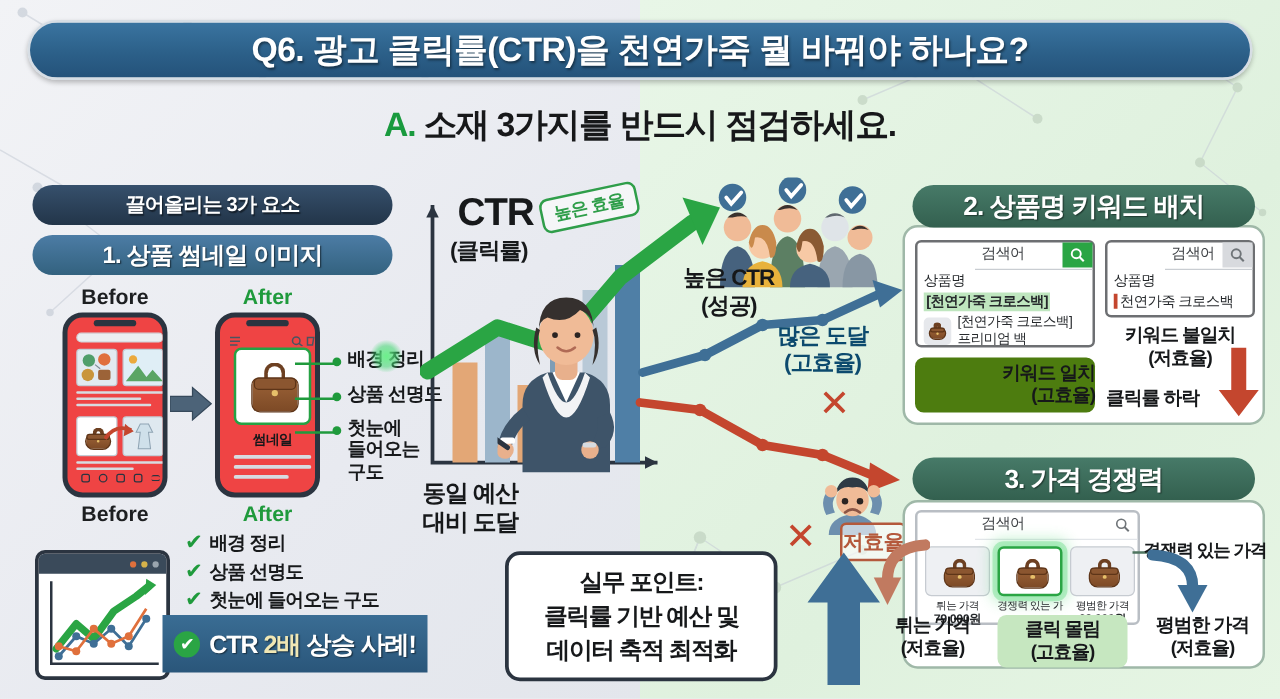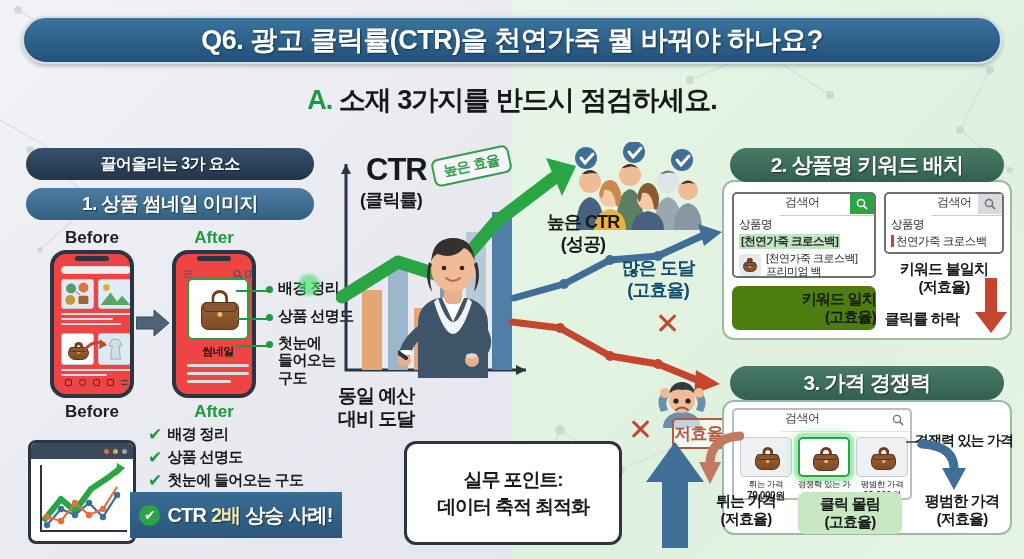--- a/index.html
+++ b/index.html
@@ -571,20 +571,21 @@
   </svg>
 
   <div class="stamp-lo">저효율</div>
 
   <svg style="position:absolute;left:644px;top:440px;" width="62" height="108" viewBox="0 0 62 108">
     <path d="M31 2 L60 42 L44 42 L44 108 L18 108 L18 42 L2 42 Z" fill="#3f6f96"></path>
   </svg>
 
   <div class="point-box">
     <div class="l">실무 포인트:</div>
+    <div class="l">클릭률 기반 예산 및</div>
     <div class="l">데이터 축적 최적화</div>
   </div>
 
   <div class="panel p2"></div>
   <div class="phead p2head">
     <span>2. 상품명 키워드 배치</span>
   </div>
 
   <div class="srchbox" style="left:732px;top:192px;width:144px;height:86px;">
     <div class="srchrow">

